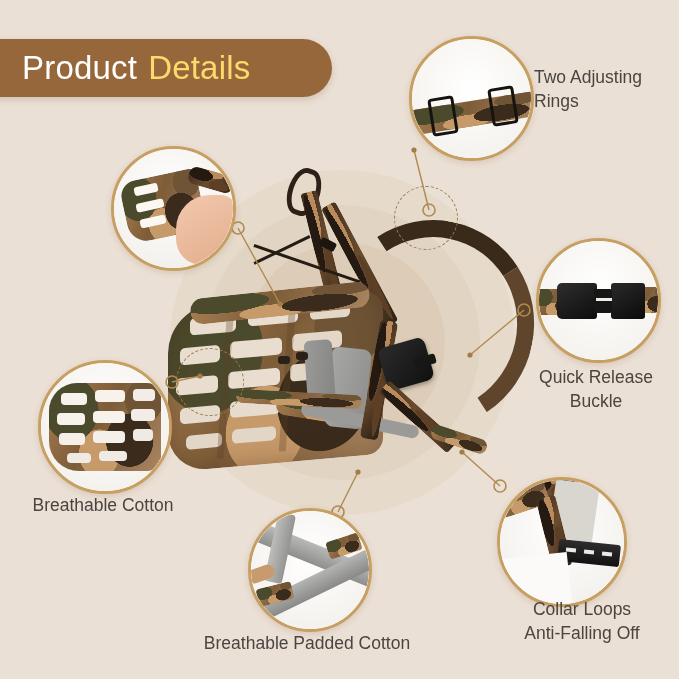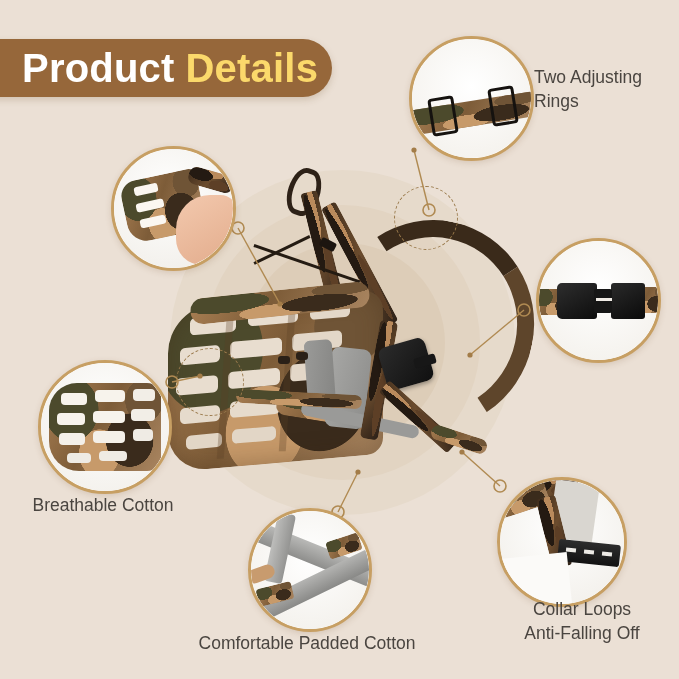--- a/index.html
+++ b/index.html
@@ -20,21 +20,21 @@
   .banner{
     position:absolute;left:-40px;top:39px;
     width:372px;height:58px;
     background:#96673a;
     border-radius:0 34px 34px 0;
     box-shadow:0 3px 7px rgba(120,85,50,.22);
     display:flex;align-items:center;
     padding-left:62px;box-sizing:border-box;
   }
   .banner-title{
-    font-size:40px;font-weight:bold;letter-spacing:.2px;
+    font-size:33px;font-weight:normal;letter-spacing:.2px;
     white-space:nowrap;
     text-align:center;
   }
   .t-white{color:#ffffff;}
   .t-gold{color:#fbd96b;margin-left:11px;}
 
   
   .inset{
     position:absolute;border-radius:50%;
     background:#ffffff;
@@ -233,20 +233,22 @@
   <div class="inset" style="left:536px;top:238px;width:119px;height:119px;">
     <div class="ph" style="background:radial-gradient(circle at 50% 40%,#ffffff,#f2efe9);">
       <div class="camo-a" style="position:absolute;left:-4px;top:48px;width:40px;height:26px;"></div>
       <div class="camo-a" style="position:absolute;left:86px;top:46px;width:44px;height:26px;"></div>
       <div style="position:absolute;left:18px;top:42px;width:40px;height:36px;background:linear-gradient(150deg,#2e2e2e,#0d0d0d);border-radius:5px 3px 3px 5px;"></div>
       <div style="position:absolute;left:72px;top:42px;width:34px;height:36px;background:linear-gradient(150deg,#2a2a2a,#0a0a0a);border-radius:3px;"></div>
       <div style="position:absolute;left:55px;top:48px;width:18px;height:24px;background:#161616;border-radius:2px;"></div>
       <div style="position:absolute;left:57px;top:57px;width:16px;height:3px;background:#f0ece6;"></div>
     </div>
   </div>
+  <div class="label c" style="left:516px;top:366px;width:160px;">Quick Release
+Buckle</div>
 
   <div class="inset" style="left:38px;top:360px;width:128px;height:128px;">
     <div class="ph" style="background:radial-gradient(circle at 50% 40%,#ffffff,#f1eee8);">
       <div class="camo-a" style="position:absolute;left:8px;top:20px;width:112px;height:88px;border-radius:28px 14px 14px 30px;"></div>
       <div style="position:absolute;left:20px;top:30px;width:26px;height:12px;background:#f7f3ec;border-radius:4px;"></div>
       <div style="position:absolute;left:54px;top:27px;width:30px;height:12px;background:#f7f3ec;border-radius:4px;"></div>
       <div style="position:absolute;left:92px;top:26px;width:22px;height:12px;background:#f2eee7;border-radius:4px;"></div>
       <div style="position:absolute;left:16px;top:50px;width:28px;height:12px;background:#f7f3ec;border-radius:4px;"></div>
       <div style="position:absolute;left:52px;top:48px;width:32px;height:12px;background:#f7f3ec;border-radius:4px;"></div>
       <div style="position:absolute;left:90px;top:46px;width:24px;height:12px;background:#f2eee7;border-radius:4px;"></div>
@@ -262,21 +264,21 @@
   <div class="inset" style="left:248px;top:508px;width:118px;height:118px;">
     <div class="ph" style="background:radial-gradient(circle at 50% 40%,#ffffff,#f1eee8);">
       <div style="position:absolute;left:-10px;top:34px;width:150px;height:20px;background:linear-gradient(180deg,#b9b9b7,#8e8e8c);transform:rotate(22deg);border-radius:4px;"></div>
       <div style="position:absolute;left:-10px;top:64px;width:150px;height:20px;background:linear-gradient(180deg,#b4b4b2,#898987);transform:rotate(-26deg);border-radius:4px;"></div>
       <div style="position:absolute;left:20px;top:2px;width:18px;height:70px;background:linear-gradient(90deg,#bdbdbb,#949492);transform:rotate(12deg);border-radius:4px;"></div>
       <div class="camo-a" style="position:absolute;left:76px;top:26px;width:34px;height:18px;border-radius:4px;transform:rotate(-18deg);"></div>
       <div class="camo-a" style="position:absolute;left:6px;top:74px;width:36px;height:18px;border-radius:4px;transform:rotate(-14deg);"></div>
       <div style="position:absolute;left:-4px;top:56px;width:28px;height:14px;background:#c89b6e;border-radius:7px;transform:rotate(-20deg);"></div>
     </div>
   </div>
-  <div class="label c" style="left:176px;top:632px;width:262px;">Comfortable Padded Cotton</div>
+  <div class="label c" style="left:176px;top:632px;width:262px;">Breathable Padded Cotton</div>
 
   <div class="inset" style="left:497px;top:477px;width:124px;height:124px;">
     <div class="ph" style="background:radial-gradient(circle at 50% 40%,#ffffff,#f0ede7);">
       <div class="camo-dark" style="position:absolute;left:24px;top:-4px;width:54px;height:22px;transform:rotate(-12deg);"></div>
       <div class="camo-a" style="position:absolute;left:-6px;top:6px;width:54px;height:26px;border-radius:6px;transform:rotate(-18deg);"></div>
       <div style="position:absolute;left:52px;top:2px;width:44px;height:58px;background:#d9d6d0;transform:rotate(8deg);"></div>
       <div class="camo-dark" style="position:absolute;left:44px;top:16px;width:20px;height:72px;transform:rotate(-14deg);border-radius:4px;"></div>
       <div style="position:absolute;left:58px;top:62px;width:62px;height:22px;background:linear-gradient(180deg,#2d2d2d,#121212);border-radius:3px;transform:rotate(6deg);"></div>
       <div style="position:absolute;left:66px;top:68px;width:10px;height:4px;background:#eceae5;transform:rotate(6deg);"></div>
       <div style="position:absolute;left:84px;top:70px;width:10px;height:4px;background:#eceae5;transform:rotate(6deg);"></div>

